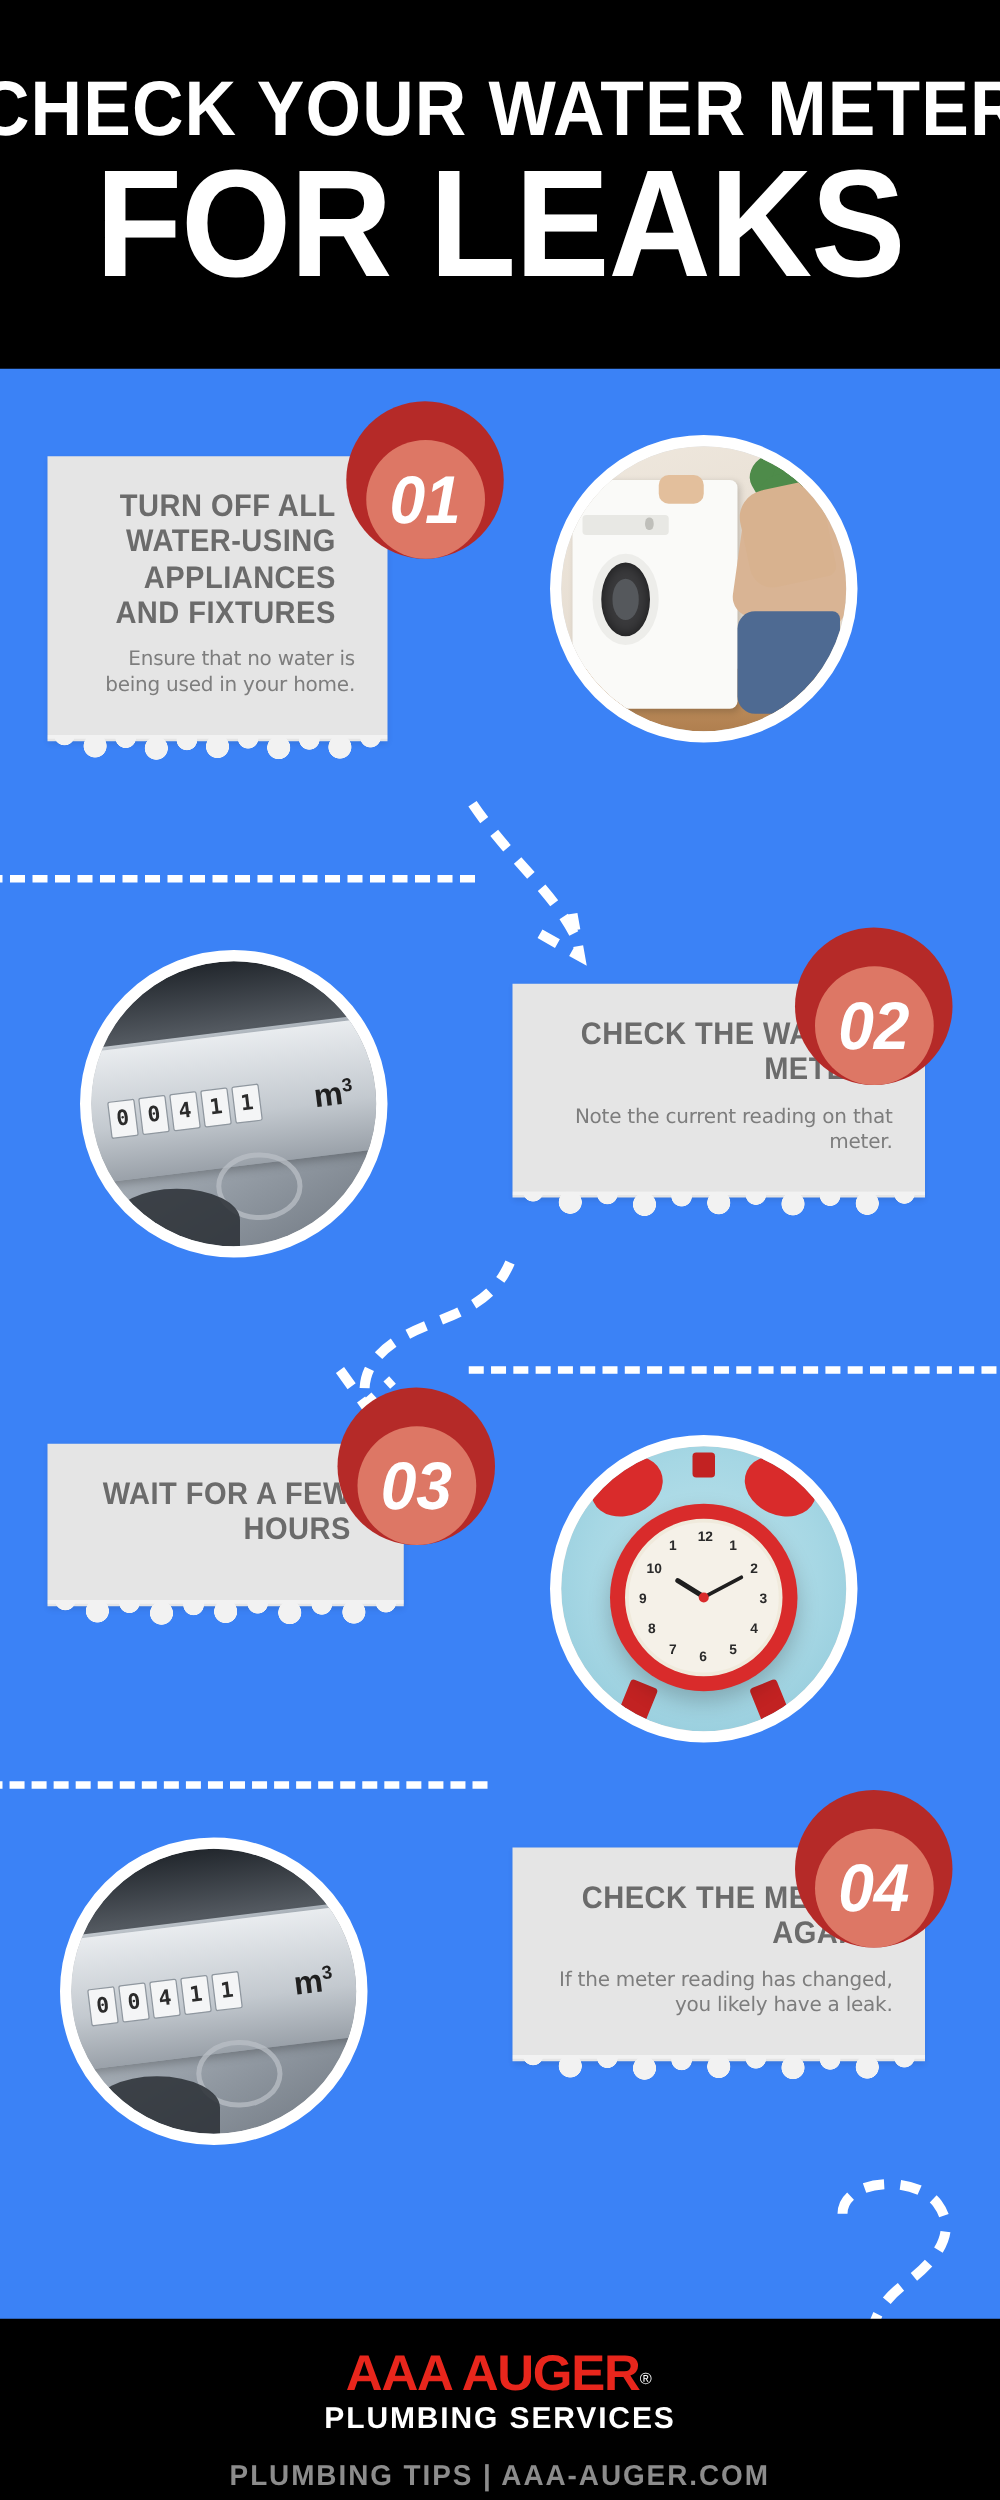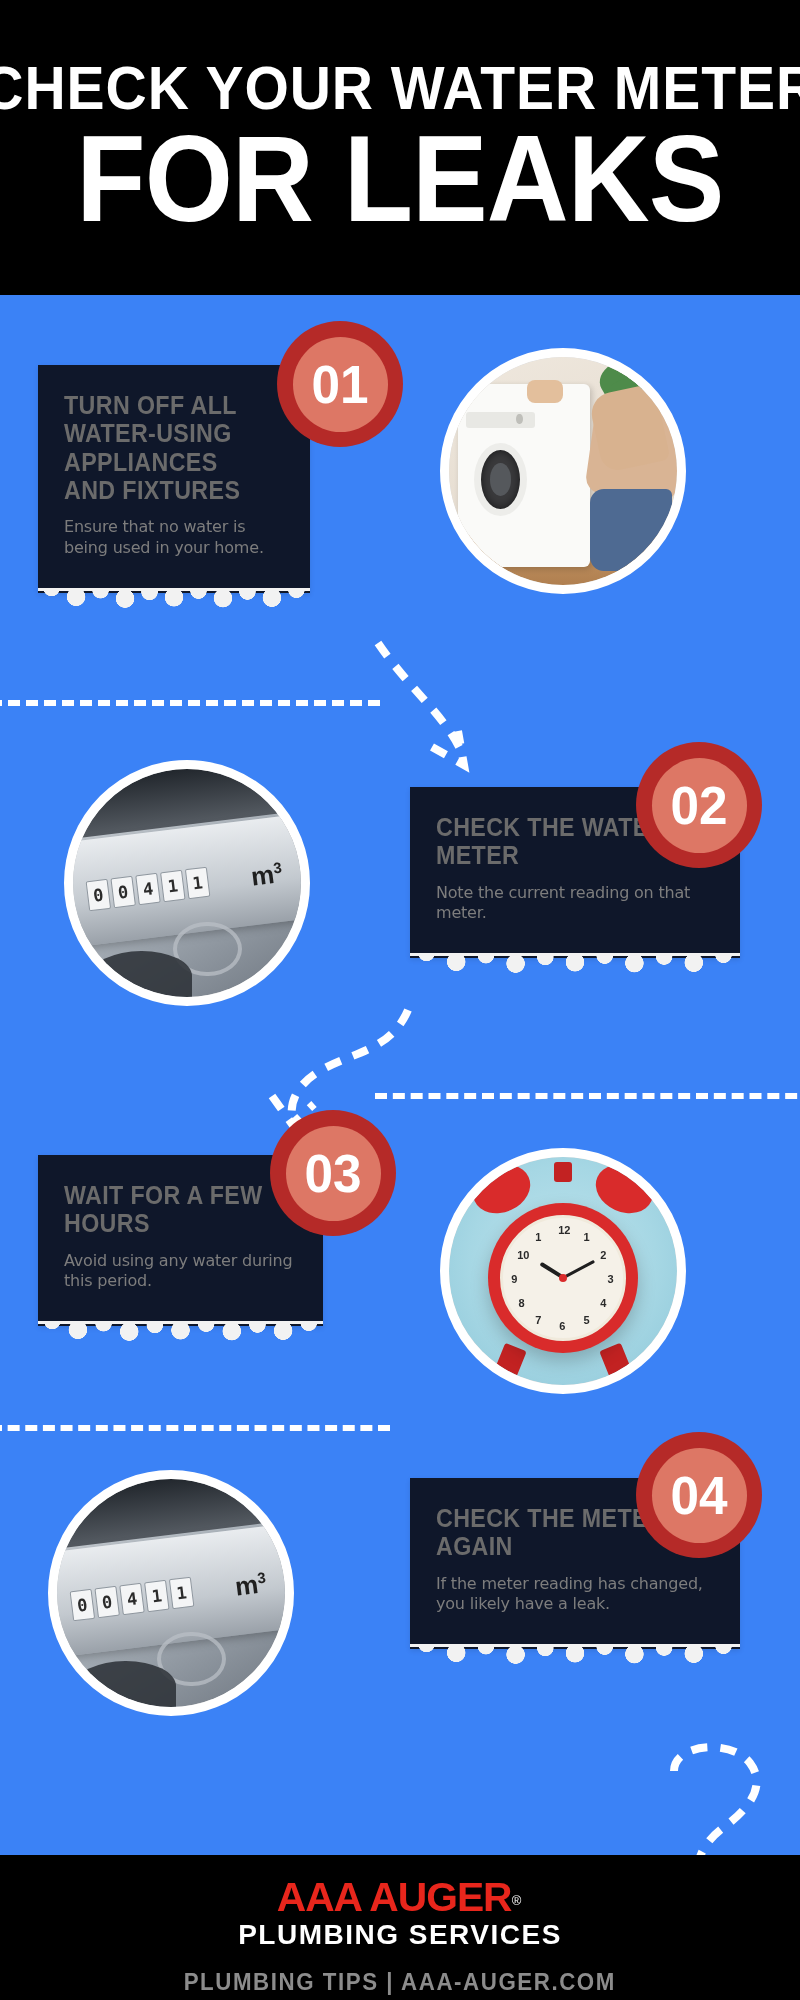--- a/index.html
+++ b/index.html
@@ -42,23 +42,24 @@
     line-height:0.93;
     transform:scaleX(0.93);
     white-space:nowrap;
     margin-top:4px;
     text-align:center;
   }
 
   
   .card{
     position:absolute;
-    background:#0f172a;
+    background:#e5e5e5;
     padding:26px 26px 34px 26px;
     box-shadow:0 2px 5px rgba(0,0,0,0.10);
+    text-align:right;
   }
   
   .card::after{
     content:"";
     position:absolute;left:0;right:0;bottom:-17px;height:22px;
     background:#F2F2F2;
     -webkit-mask-image:
       radial-gradient(circle at 5% 0%, #000 8px, transparent 8.5px),
       radial-gradient(circle at 14% 40%, #000 9px, transparent 9.5px),
       radial-gradient(circle at 23% 10%, #000 8px, transparent 8.5px),
@@ -109,22 +110,23 @@
     line-height:1.30;
     color:#7D7D7D;
     letter-spacing:-0.2px;
   }
 
   
   .badge{
     position:absolute;
     width:126px;height:126px;border-radius:50%;
     background:#B52A28;
-    display:flex;align-items:center;justify-content:center;
+    display:flex;align-items:flex-end;justify-content:center;
     z-index:6;
+    font-style:italic;
   }
   .badge-inner{
     width:95px;height:95px;border-radius:50%;
     background:#DD7765;
     display:flex;align-items:center;justify-content:center;
   }
   .badge-num{
     font-family:"Liberation Sans Narrow","Liberation Sans",sans-serif;
     font-weight:bold;font-size:54px;color:#FFFFFF;
     letter-spacing:0px;transform:scaleX(0.95);
@@ -198,21 +200,21 @@
   }
   .logo-row{display:flex;align-items:flex-start;margin-top:18px;}
   .logo-main{
     font-family:"Liberation Sans Narrow","Liberation Sans",sans-serif;
     font-weight:bold;font-size:40px;color:#E8261C;letter-spacing:-1px;
     line-height:1;transform:scaleX(1.02);
   }
   .logo-reg{font-size:13px;color:#fff;margin-left:3px;margin-top:16px;}
   .logo-sub{
     font-family:"Liberation Sans",sans-serif;font-weight:bold;
-    font-size:28px;color:#FFFFFF;letter-spacing:1.5px;margin-top:2px;
+    font-size:24px;color:#FFFFFF;letter-spacing:1.5px;margin-top:2px;
   }
   .tagline{
     font-family:"Liberation Sans Narrow","Liberation Sans",sans-serif;
     font-weight:bold;font-size:23px;color:#8C8C8C;letter-spacing:1.6px;
     margin-top:18px;transform:scaleX(0.97);
   }
 </style>
 </head>
 <body>
 
@@ -296,21 +298,20 @@
 
   <div class="dashline" style="left:375px;top:1093px;width:440px;"></div>
 
   <svg class="arrow" style="left:258px;top:1000px;" width="160" height="135" viewBox="0 0 160 135">
     <path d="M150,10 C132,52 92,52 60,72 C38,86 32,102 34,118" fill="none" stroke="#FFFFFF" stroke-width="8" stroke-dasharray="16 13" stroke-linecap="butt"></path>
     <path d="M14,96 L34,124 L56,104" fill="none" stroke="#FFFFFF" stroke-width="8" stroke-dasharray="16 13" stroke-linecap="butt"></path>
   </svg>
 
   <div class="card" style="left:38px;top:1155px;width:285px;">
     <div class="card-title">WAIT FOR A FEW HOURS</div>
-    <div class="card-desc">Avoid using any water during this period.</div>
   </div>
 
   <div class="badge" style="left:270px;top:1110px;">
     <div class="badge-inner">
       <span class="badge-num">03</span>
     </div>
   </div>
 
   <div class="photo" style="left:440px;top:1148px;width:246px;height:246px;">
     <div class="photo-inner sc-clock">

